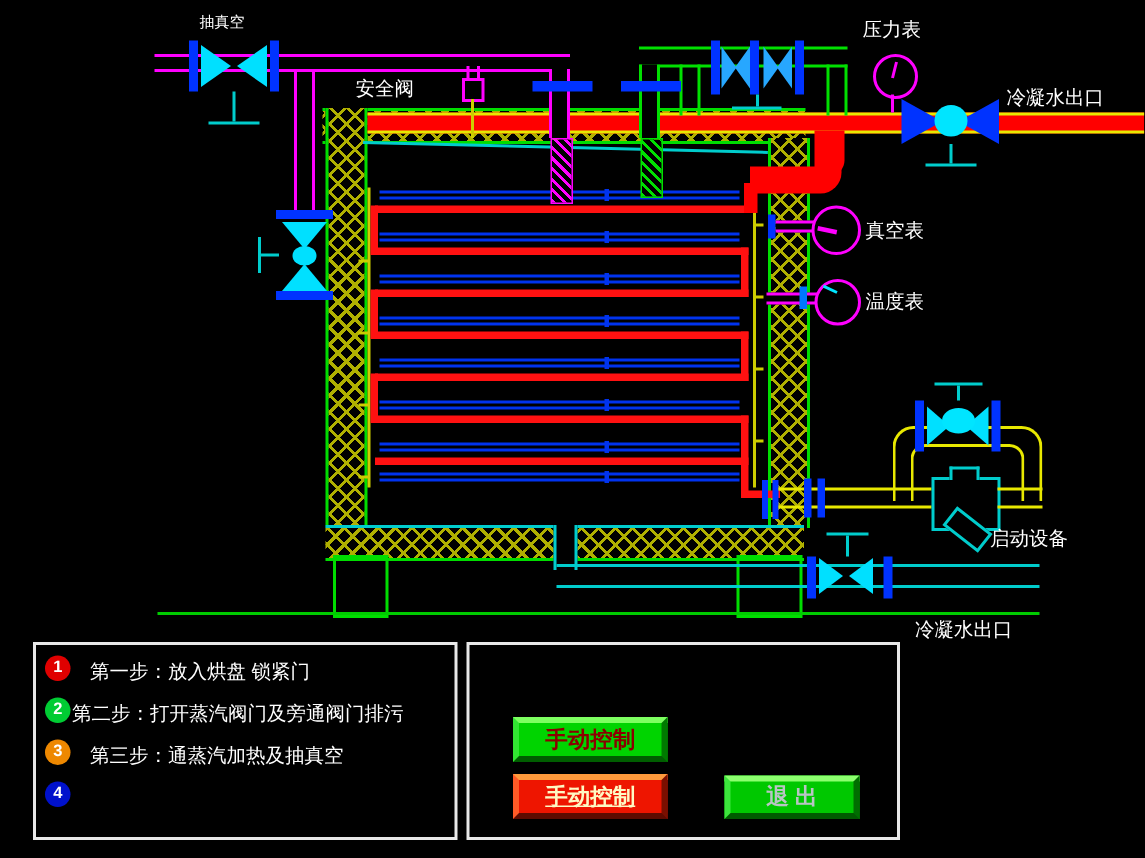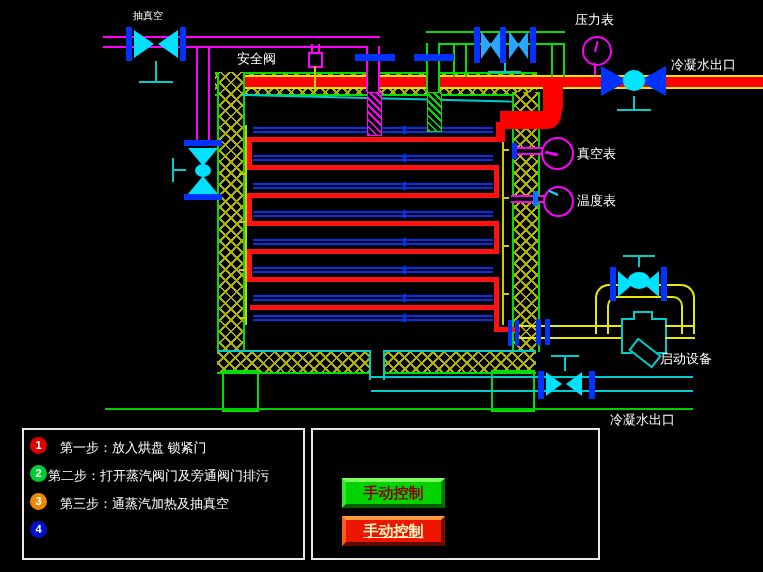--- a/index.html
+++ b/index.html
@@ -211,15 +211,16 @@
     <div class="stepnum" style="left:6px;top:35px;background:#00cc33;">2</div>
     <div class="steptext" style="left:24px;top:37px;">第二步：打开蒸汽阀门及旁通阀门排污</div>
     <div class="stepnum" style="left:6px;top:63px;background:#ee8800;">3</div>
     <div class="steptext" style="left:36px;top:65px;">第三步：通蒸汽加热及抽真空</div>
     <div class="stepnum" style="left:6px;top:91px;background:#0011cc;">4</div>
   </div>
 
   <div class="panel" style="left:311px;top:428px;width:285px;height:128px;">
     <button class="btn btn-start" style="left:29px;top:48px;width:103px;height:30px;">手动控制</button>
     <button class="btn btn-manual" style="left:29px;top:86px;width:103px;height:30px;">手动控制</button>
+    <button class="btn btn-exit" style="left:170px;top:87px;width:90px;height:29px;">退  出</button>
   </div>
 
 </div>
 
 </body></html>

